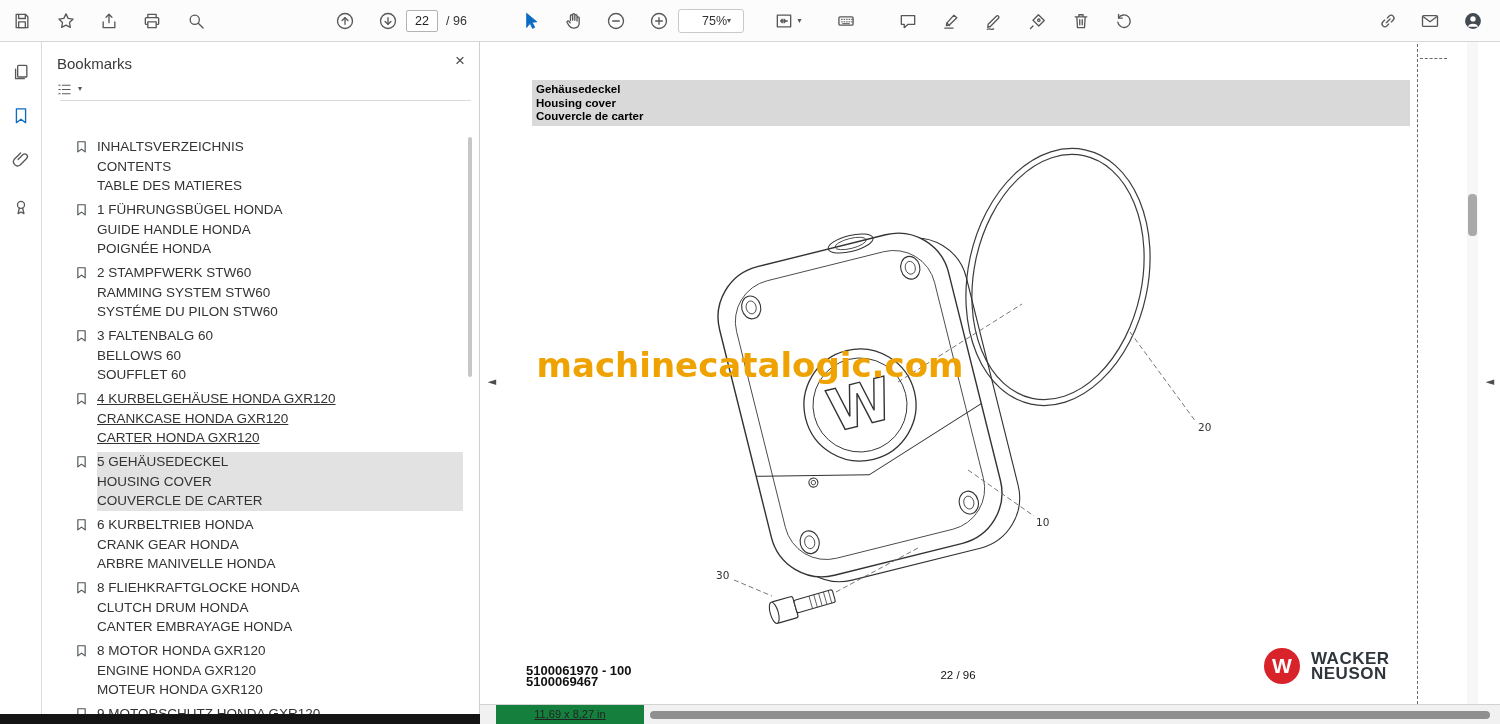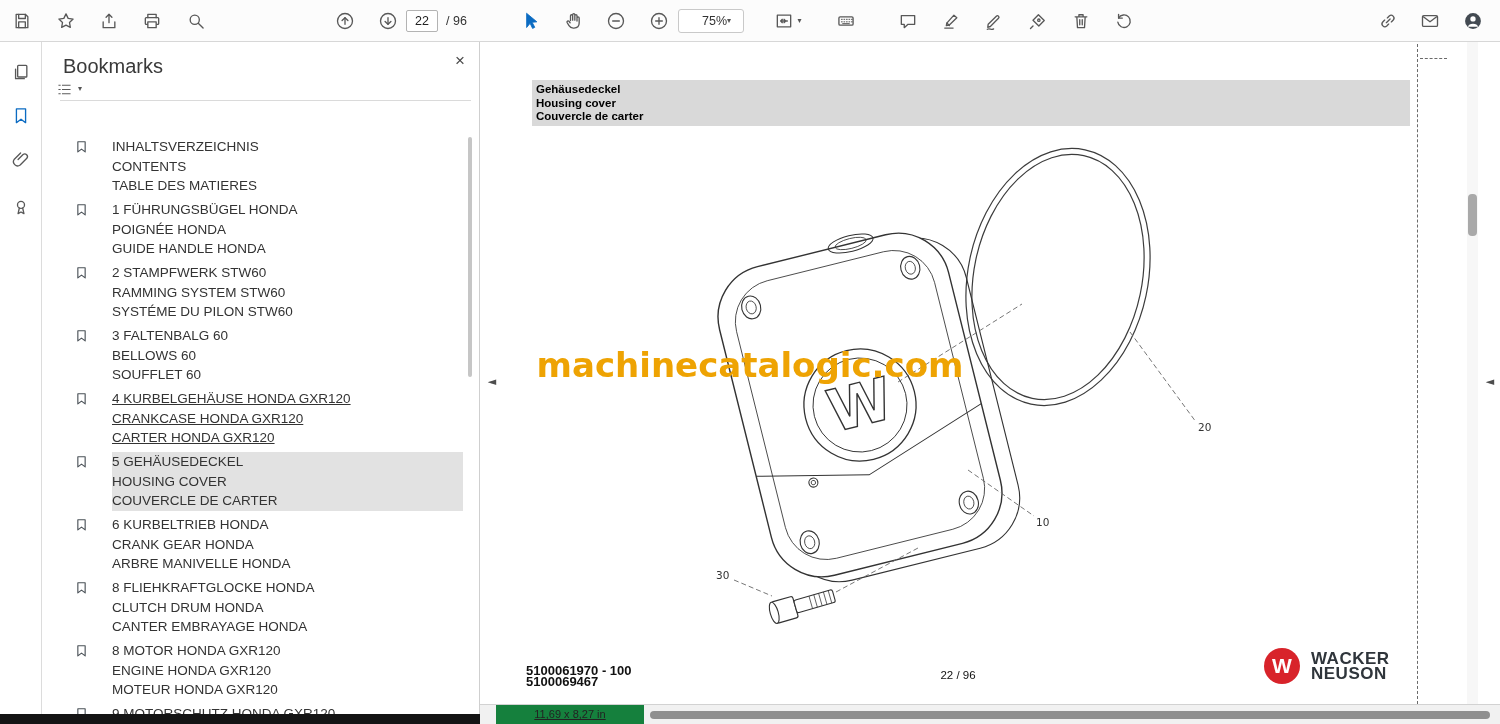--- a/index.html
+++ b/index.html
@@ -28,28 +28,28 @@
   .app-body { position:relative; height:682px; }
 
   
   .rail { position:absolute; left:0; top:0; width:42px; height:100%; background:#fff; border-right:1px solid #dcdcdc; }
   .rail-btn { position:absolute; left:5px; width:32px; height:32px; background:none; border:none;
               display:flex; align-items:center; justify-content:center; cursor:pointer; }
   .rail-btn.active svg { stroke:#0b6bc2; }
 
   
   .panel { position:absolute; left:42px; top:0; width:438px; height:100%; background:#fff; border-right:1px solid #cfcfcf; }
-  .panel-header { position:absolute; left:21px; top:13px; font-size:20px; color:#3a3a3a; }
+  .panel-header { position:absolute; left:15px; top:13px; font-size:15px; color:#3a3a3a; }
   .panel-close { position:absolute; right:14px; top:9px; font-size:17px; color:#4a4a4a; background:none; border:none; cursor:pointer; }
   .panel-tools { position:absolute; left:14px; top:36px; height:22px; display:flex; align-items:center; gap:5px;
                  background:none; border:none; cursor:pointer; }
   .panel-tools svg { width:17px; height:17px; stroke-width:1.4; }
   .panel-divider { position:absolute; left:18px; right:8px; top:58px; border-top:1px solid #dadada; }
   .bm-list { position:absolute; left:0; right:0; top:95px; bottom:0; overflow:hidden; padding-left:33px; }
-  .bm-item { display:flex; gap:24px; margin-bottom:4.5px; cursor:pointer; }
+  .bm-item { display:flex; gap:9px; margin-bottom:4.5px; cursor:pointer; }
   .bm-flag { flex:0 0 auto; padding-top:3px; }
   .bm-flag svg { width:13px; height:14px; fill:none; stroke:#4a5157; stroke-width:1.4; stroke-linejoin:round; }
   .bm-lines { flex:1; margin-right:16px; }
   .bm-line { font-size:13.5px; line-height:19.5px; color:#333; white-space:nowrap; }
   .bm-item.selected .bm-lines { background:#e2e2e2; }
   .bm-item.underline .bm-line { text-decoration:underline; }
   .panel-scrollbar { position:absolute; right:7px; top:95px; width:4px; height:240px; background:#c6c6c6; border-radius:2px; cursor:pointer; }
 
   .collapse-chev { position:absolute; width:16px; height:20px; background:none; border:none; color:#4d4d4d;
                    font-size:11px; line-height:20px; text-align:center; cursor:pointer; font-family:"DejaVu Sans",sans-serif; }
@@ -291,22 +291,22 @@
           </div>
 
           <div class="bm-item">
             <span class="bm-flag">
               <svg viewBox="0 0 16 16">
                 <path d="M3.5 1.5h9V14l-4.5-3.4L3.5 14z"></path>
               </svg>
             </span>
             <div class="bm-lines">
               <div class="bm-line">1 FÜHRUNGSBÜGEL HONDA</div>
+              <div class="bm-line">GUIDE HANDLE HONDA</div>
               <div class="bm-line">POIGNÉE HONDA</div>
-              <div class="bm-line">GUIDE HANDLE HONDA</div>
             </div>
           </div>
 
           <div class="bm-item">
             <span class="bm-flag">
               <svg viewBox="0 0 16 16">
                 <path d="M3.5 1.5h9V14l-4.5-3.4L3.5 14z"></path>
               </svg>
             </span>
             <div class="bm-lines">

